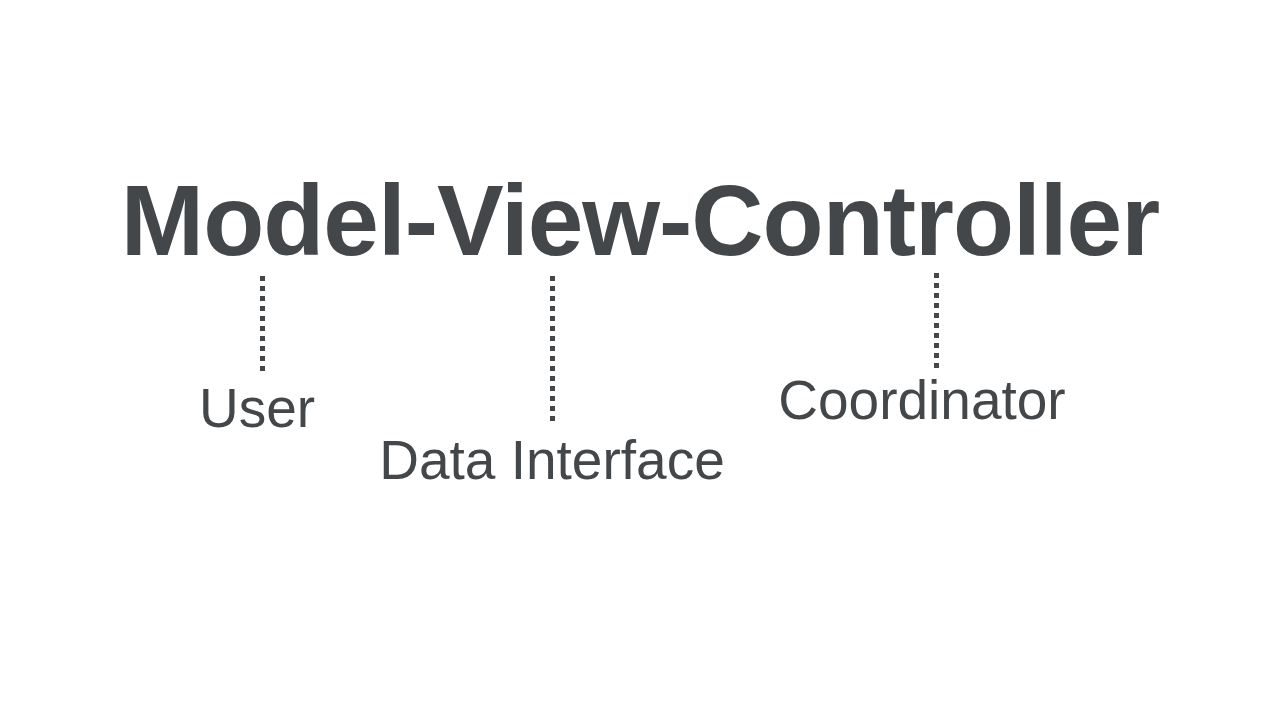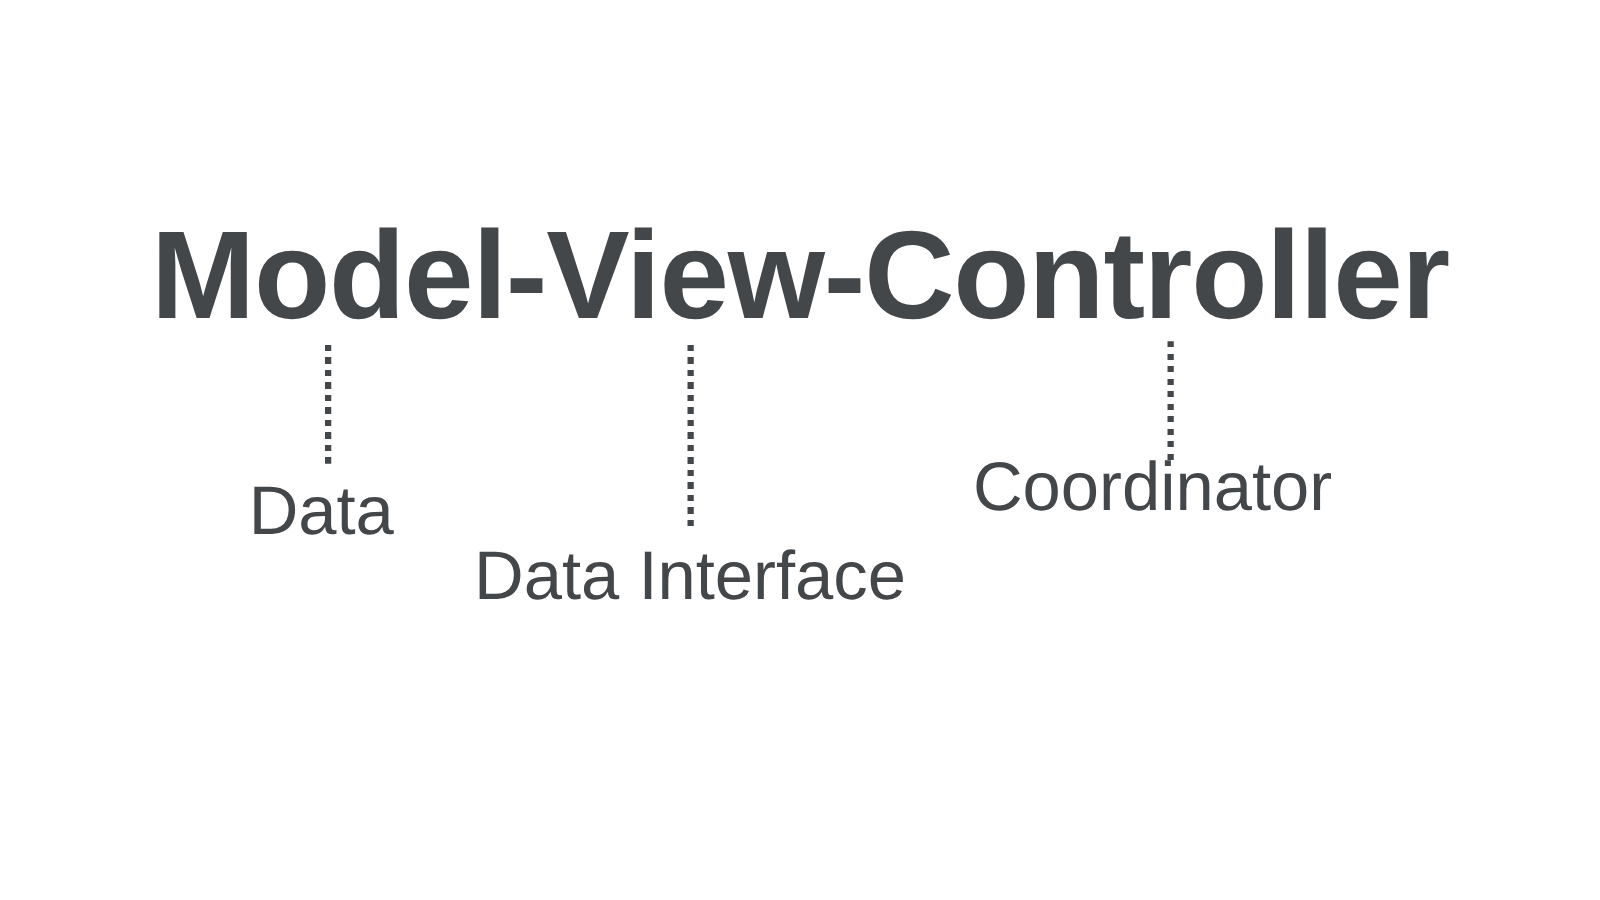--- a/index.html
+++ b/index.html
@@ -54,34 +54,34 @@
     position: absolute;
     transform: translateX(-50%);
     font-size: 55px;
     line-height: 55px;
     font-weight: 400;
     color: var(--ink);
     white-space: nowrap;
   }
   .label-data        { left: 257px; top: 381px; }
   .label-ui          { left: 552px; top: 433px; }
-  .label-coordinator { left: 922px; top: 362px; text-align: center; }
+  .label-coordinator { left: 922px; top: 373px; text-align: center; }
 </style>
 </head>
 <body>
 
 <div class="canvas">
 
   <h1 class="title">Model-View-Controller</h1>
 
   <div class="dotted-line line-model"></div>
 
   <div class="dotted-line line-view"></div>
 
   <div class="dotted-line line-controller"></div>
 
-  <div class="annotation-label label-data">Data</div>
+  <div class="annotation-label label-data">User</div>
 
   <div class="annotation-label label-ui">Data Interface</div>
 
   <div class="annotation-label label-coordinator">Coordinator</div>
 
 </div>
 
 </body></html>

